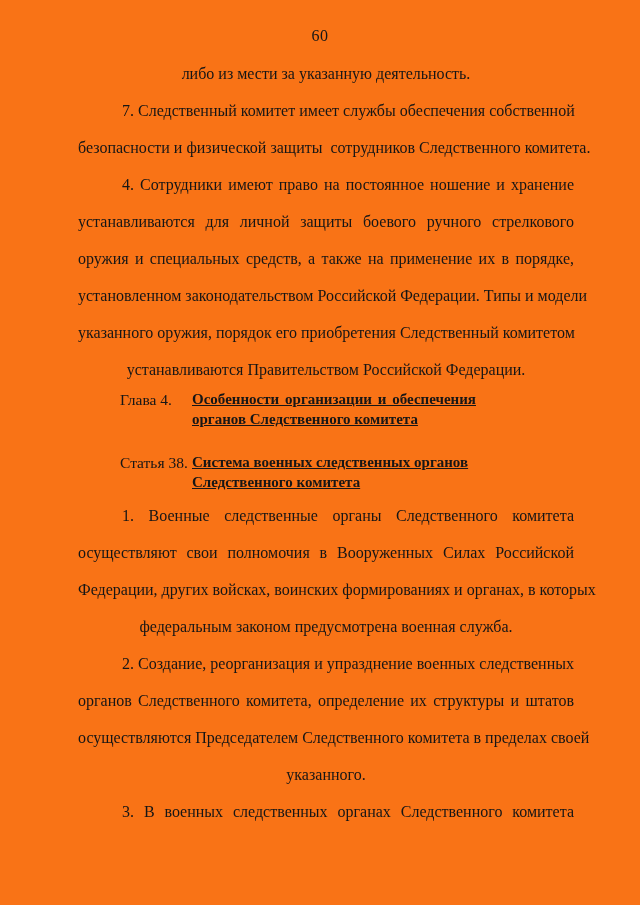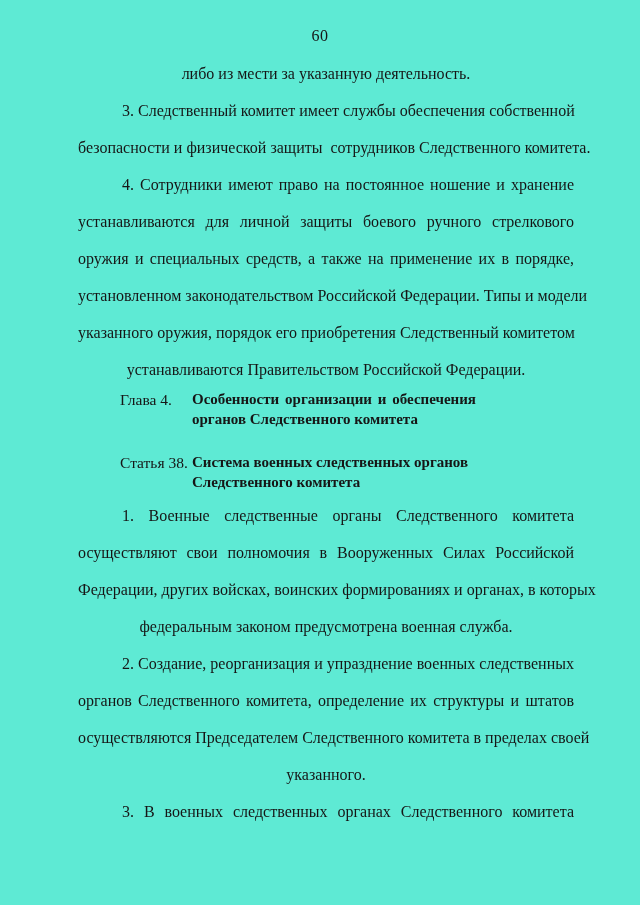--- a/index.html
+++ b/index.html
@@ -4,21 +4,21 @@
 <style>
   html, body {
     margin: 0;
     padding: 0;
     background: #ffffff;
   }
   .page {
     position: relative;
     width: 640px;
     height: 905px;
-    background: #5eead4;
+    background: #f97316;
     overflow: hidden;
     font-family: "Liberation Serif", "DejaVu Serif", serif;
     color: #161616;
   }
   .page-number {
     padding-top: 26px;
     text-align: center;
     font-size: 16px;
     line-height: 20px;
     letter-spacing: 0.5px;
@@ -64,37 +64,38 @@
   }
   .heading-lines {
     width: 284px;
   }
   .heading-line {
     font-weight: bold;
     font-size: 15px;
     line-height: 20px;
     white-space: nowrap;
     text-align: left;
+    text-decoration: underline;
   }
   .heading-line.stretch {
     text-align: justify;
     text-align-last: justify;
   }
 </style>
 </head>
 <body>
 
 <div class="page">
   <div class="page-number">60</div>
   <div class="content">
       <div class="para">
         <div class="line">либо из мести за указанную деятельность.</div>
       </div>
       <div class="para">
-        <div class="line stretch indent">3. Следственный комитет имеет службы обеспечения собственной</div>
+        <div class="line stretch indent">7. Следственный комитет имеет службы обеспечения собственной</div>
         <div class="line">безопасности и физической защиты &nbsp;сотрудников Следственного комитета.</div>
       </div>
       <div class="para">
         <div class="line stretch indent">4. Сотрудники имеют право на постоянное ношение и хранение</div>
         <div class="line stretch">устанавливаются для личной защиты боевого ручного стрелкового</div>
         <div class="line stretch">оружия и специальных средств, а также на применение их в порядке,</div>
         <div class="line stretch">установленном законодательством Российской Федерации. Типы и модели</div>
         <div class="line stretch">указанного оружия, порядок его приобретения Следственный комитетом</div>
         <div class="line">устанавливаются Правительством Российской Федерации.</div>
       </div>

